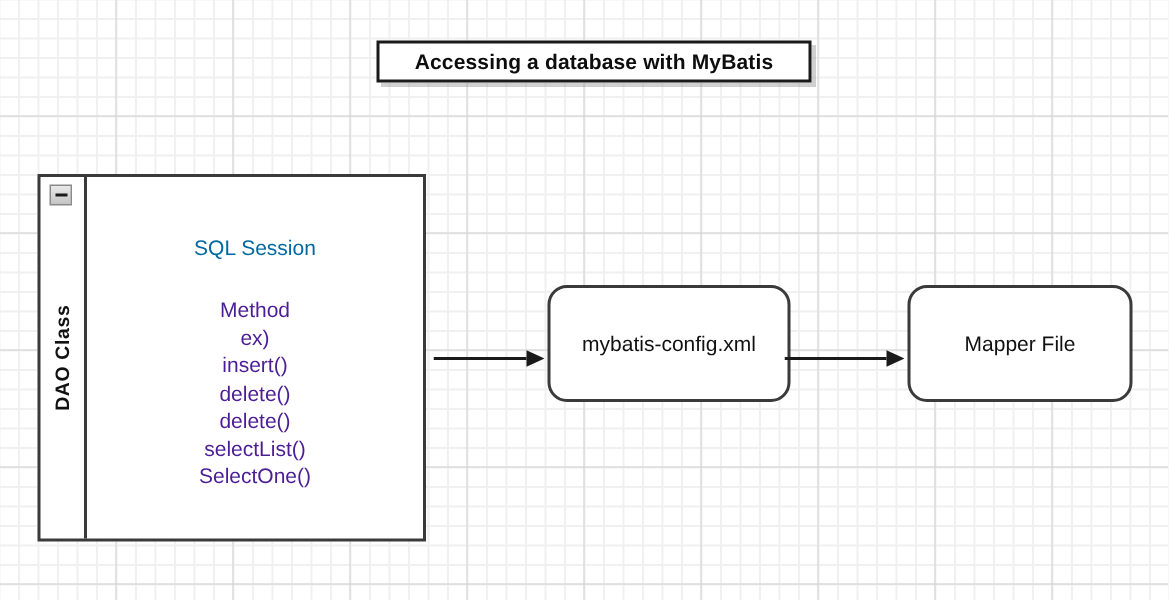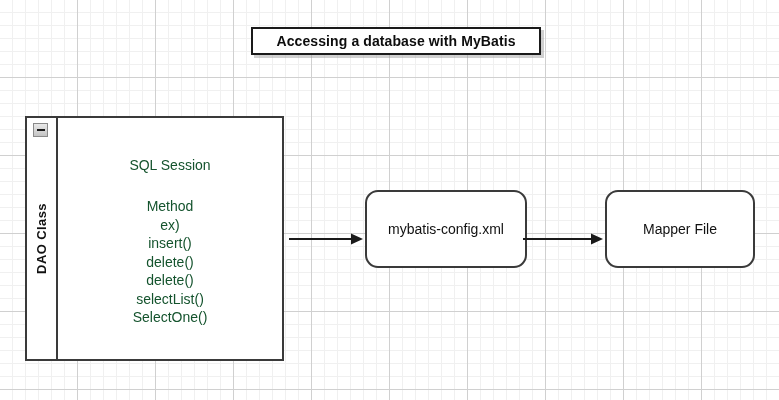--- a/index.html
+++ b/index.html
@@ -103,32 +103,32 @@
   #dao-body {
     flex: 1 1 auto;
     position: relative;
     display: flex;
     flex-direction: column;
     align-items: center;
   }
   #sql-session-title {
     margin-top: 39px;
     font-size: 14px;
-    color: #14532d;
+    color: #0369a1;
   }
   #dao-method-list {
     margin-top: 24px;
     display: flex;
     flex-direction: column;
     align-items: center;
     line-height: 18.5px;
   }
   .dao-method {
     font-size: 14px;
-    color: #14532d;
+    color: #4c1d95;
     white-space: nowrap;
   }
 
   
   .round-node {
     position: absolute;
     background: #ffffff;
     border: 2px solid #3a3a3a;
     border-radius: 13px;
     box-sizing: border-box;

